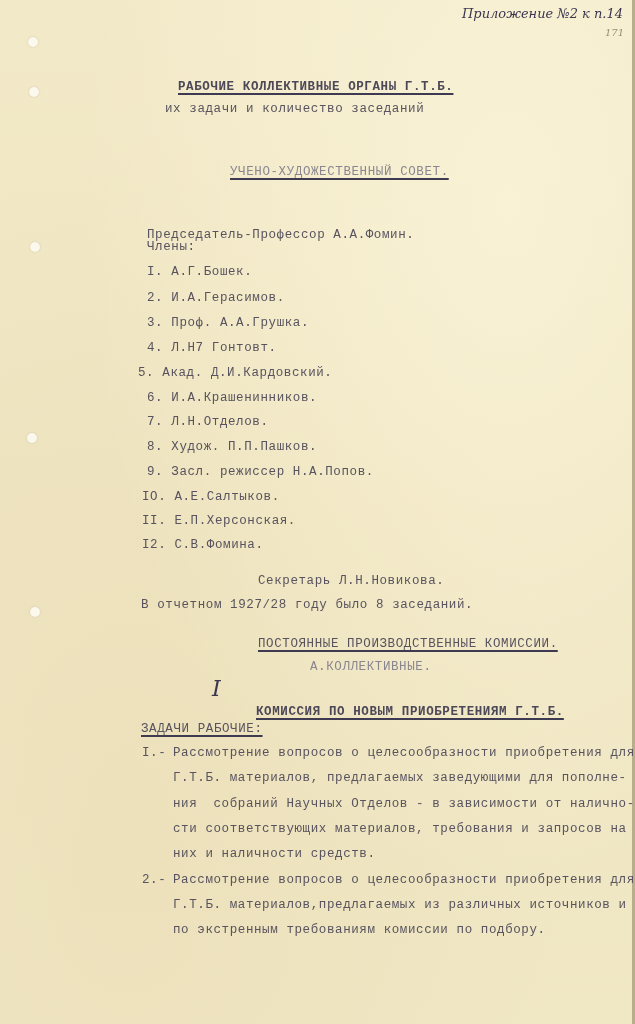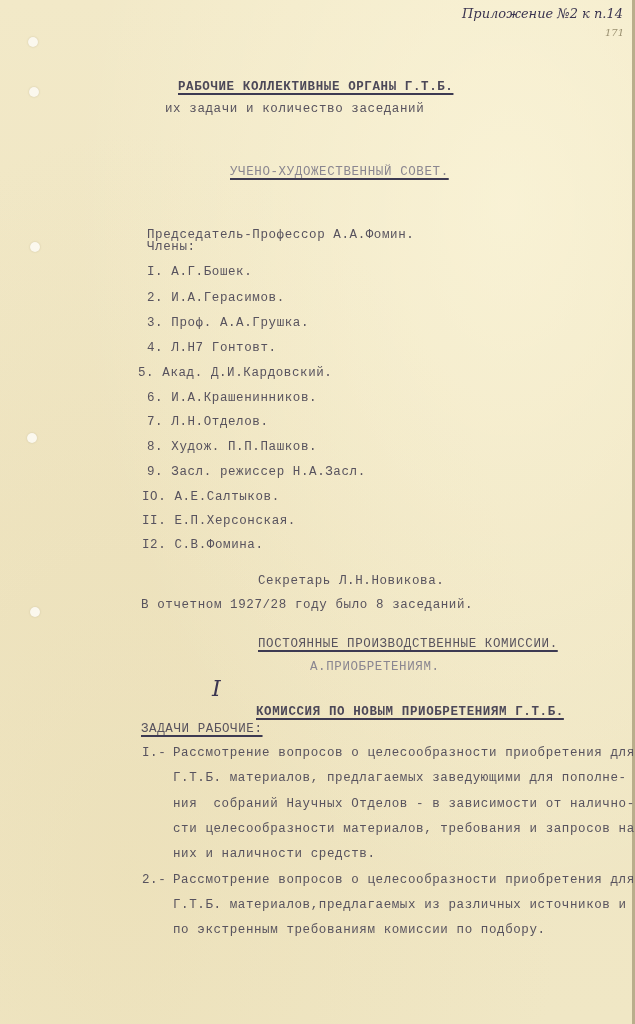--- a/index.html
+++ b/index.html
@@ -70,43 +70,43 @@
 
   <div>
     <div class="line" style="left:147px;top:265px;"><span>I.</span> <span>А.Г.Бошек.</span></div>
     <div class="line" style="left:147px;top:291px;"><span>2.</span> <span>И.А.Герасимов.</span></div>
     <div class="line" style="left:147px;top:316px;text-align:center;"><span>3.</span> <span>Проф. А.А.Грушка.</span></div>
     <div class="line" style="left:147px;top:341px;"><span>4.</span> <span>Л.Н7 Гонтовт.</span></div>
     <div class="line" style="left:138px;top:366px;"><span>5.</span> <span>Акад. Д.И.Кардовский.</span></div>
     <div class="line" style="left:147px;top:391px;"><span>6.</span> <span>И.А.Крашенинников.</span></div>
     <div class="line" style="left:147px;top:415px;"><span>7.</span> <span>Л.Н.Отделов.</span></div>
     <div class="line" style="left:147px;top:440px;"><span>8.</span> <span>Худож. П.П.Пашков.</span></div>
-    <div class="line" style="left:147px;top:465px;"><span>9.</span> <span>Засл. режиссер Н.А.Засл.</span></div>
+    <div class="line" style="left:147px;top:465px;"><span>9.</span> <span>Засл. режиссер Н.А.Попов.</span></div>
     <div class="line" style="left:142px;top:490px;"><span>IO.</span> <span>А.Е.Салтыков.</span></div>
     <div class="line" style="left:142px;top:514px;"><span>II.</span> <span>Е.П.Херсонская.</span></div>
     <div class="line" style="left:142px;top:538px;"><span>I2.</span> <span>С.В.Фомина.</span></div>
   </div>
 
   <div class="line" style="left:258px;top:574px;">Секретарь Л.Н.Новикова.</div>
   <div class="line" style="left:141px;top:598px;">В отчетном 1927/28 году было 8 заседаний.</div>
 
   <div class="line ul" style="left:258px;top:637px;">ПОСТОЯННЫЕ ПРОИЗВОДСТВЕННЫЕ КОМИССИИ.</div>
-  <div class="line faint" style="left:310px;top:660px;">А.ПРИОБРЕТЕНИЯМ.</div>
+  <div class="line faint" style="left:310px;top:660px;">А.КОЛЛЕКТИВНЫЕ.</div>
 
   <div class="roman" style="left:212px;top:676px;">I</div>
   <div class="line heading ul" style="left:256px;top:685px;margin-top:20px;">КОМИССИЯ ПО НОВЫМ ПРИОБРЕТЕНИЯМ Г.Т.Б.</div>
 
   <div class="line ul" style="left:141px;top:722px;">ЗАДАЧИ РАБОЧИЕ:</div>
 
   <div>
     <div class="line" style="left:142px;top:746px;">I.-</div>
     <div class="line" style="left:173px;top:746px;">Рассмотрение вопросов о целесообразности приобретения для</div>
     <div class="line" style="left:173px;top:771px;">Г.Т.Б. материалов, предлагаемых заведующими для пополне-</div>
     <div class="line" style="left:173px;top:797px;">ния  собраний Научных Отделов - в зависимости от наличнo-</div>
-    <div class="line" style="left:173px;top:822px;">сти целесообразности материалов, требования и запросов на</div>
+    <div class="line" style="left:173px;top:822px;">сти соответствующих материалов, требования и запросов на</div>
     <div class="line" style="left:173px;top:847px;">них и наличности средств.</div>
   </div>
 
   <div>
     <div class="line" style="left:142px;top:873px;">2.-</div>
     <div class="line" style="left:173px;top:873px;">Рассмотрение вопросов о целесообразности приобретения для</div>
     <div class="line" style="left:173px;top:898px;">Г.Т.Б. материалов,предлагаемых из различных источников и</div>
     <div class="line" style="left:173px;top:923px;">по экстренным требованиям комиссии по подбору.</div>
   </div>
 </div>

